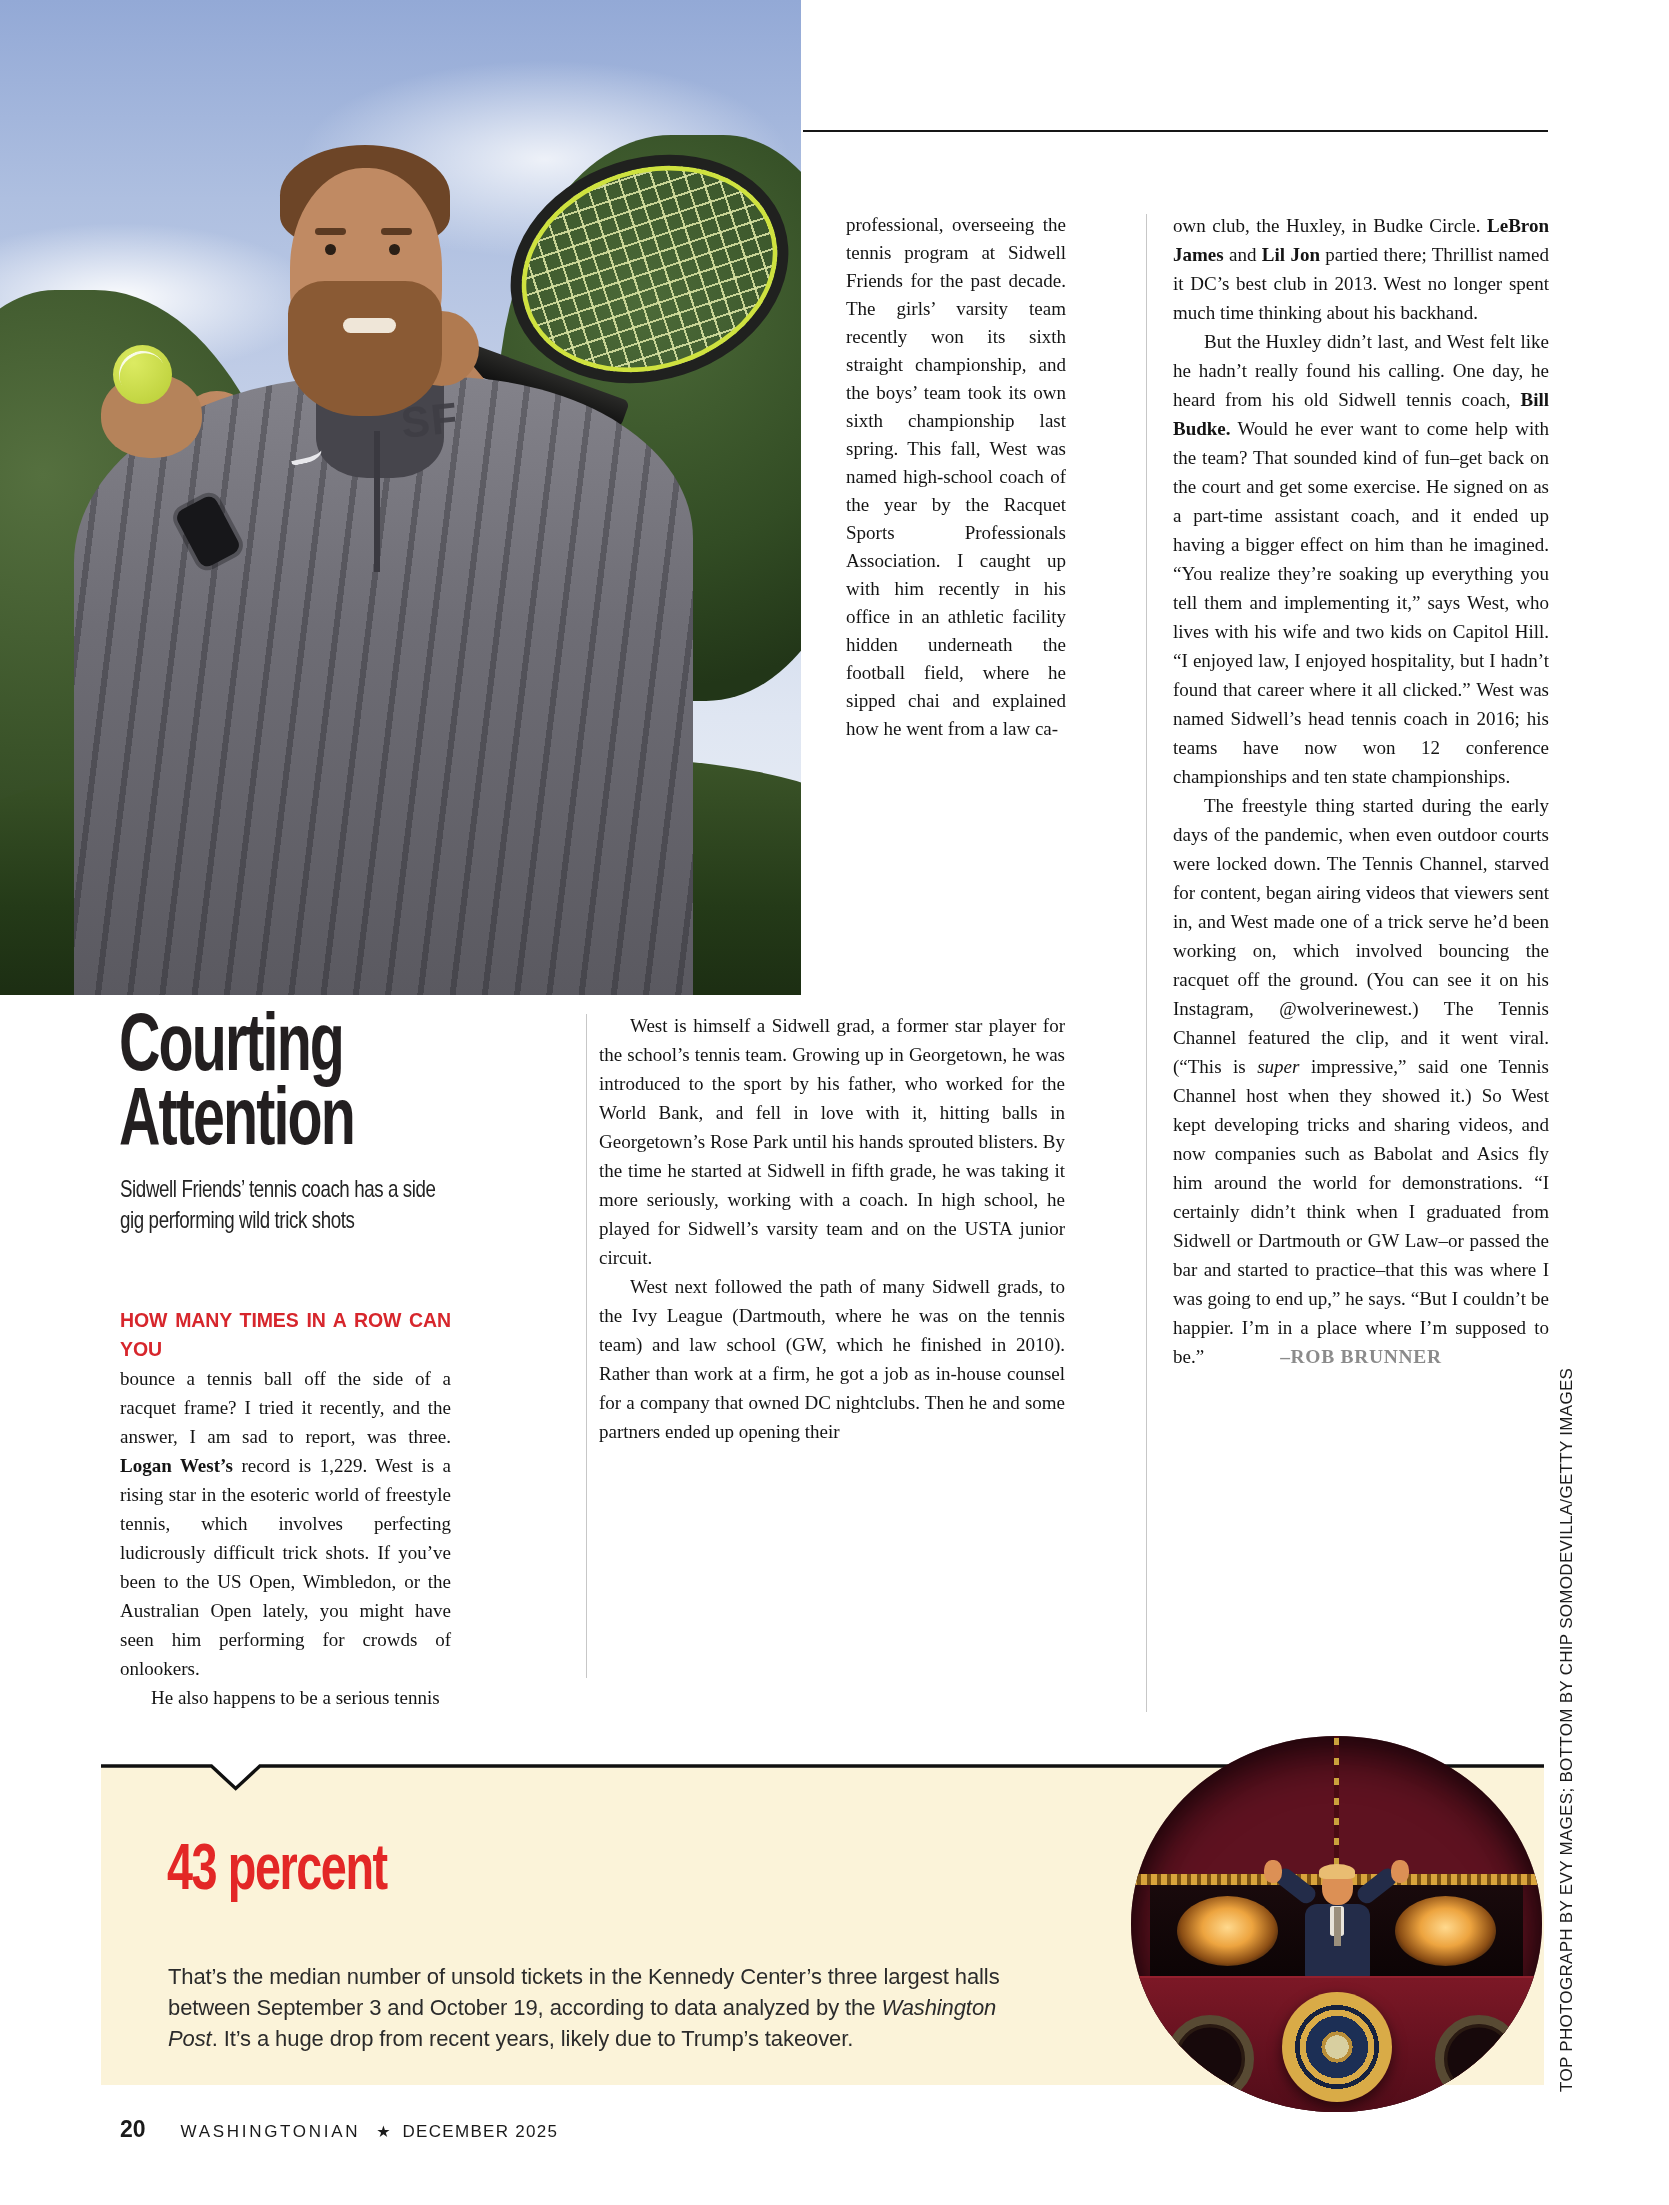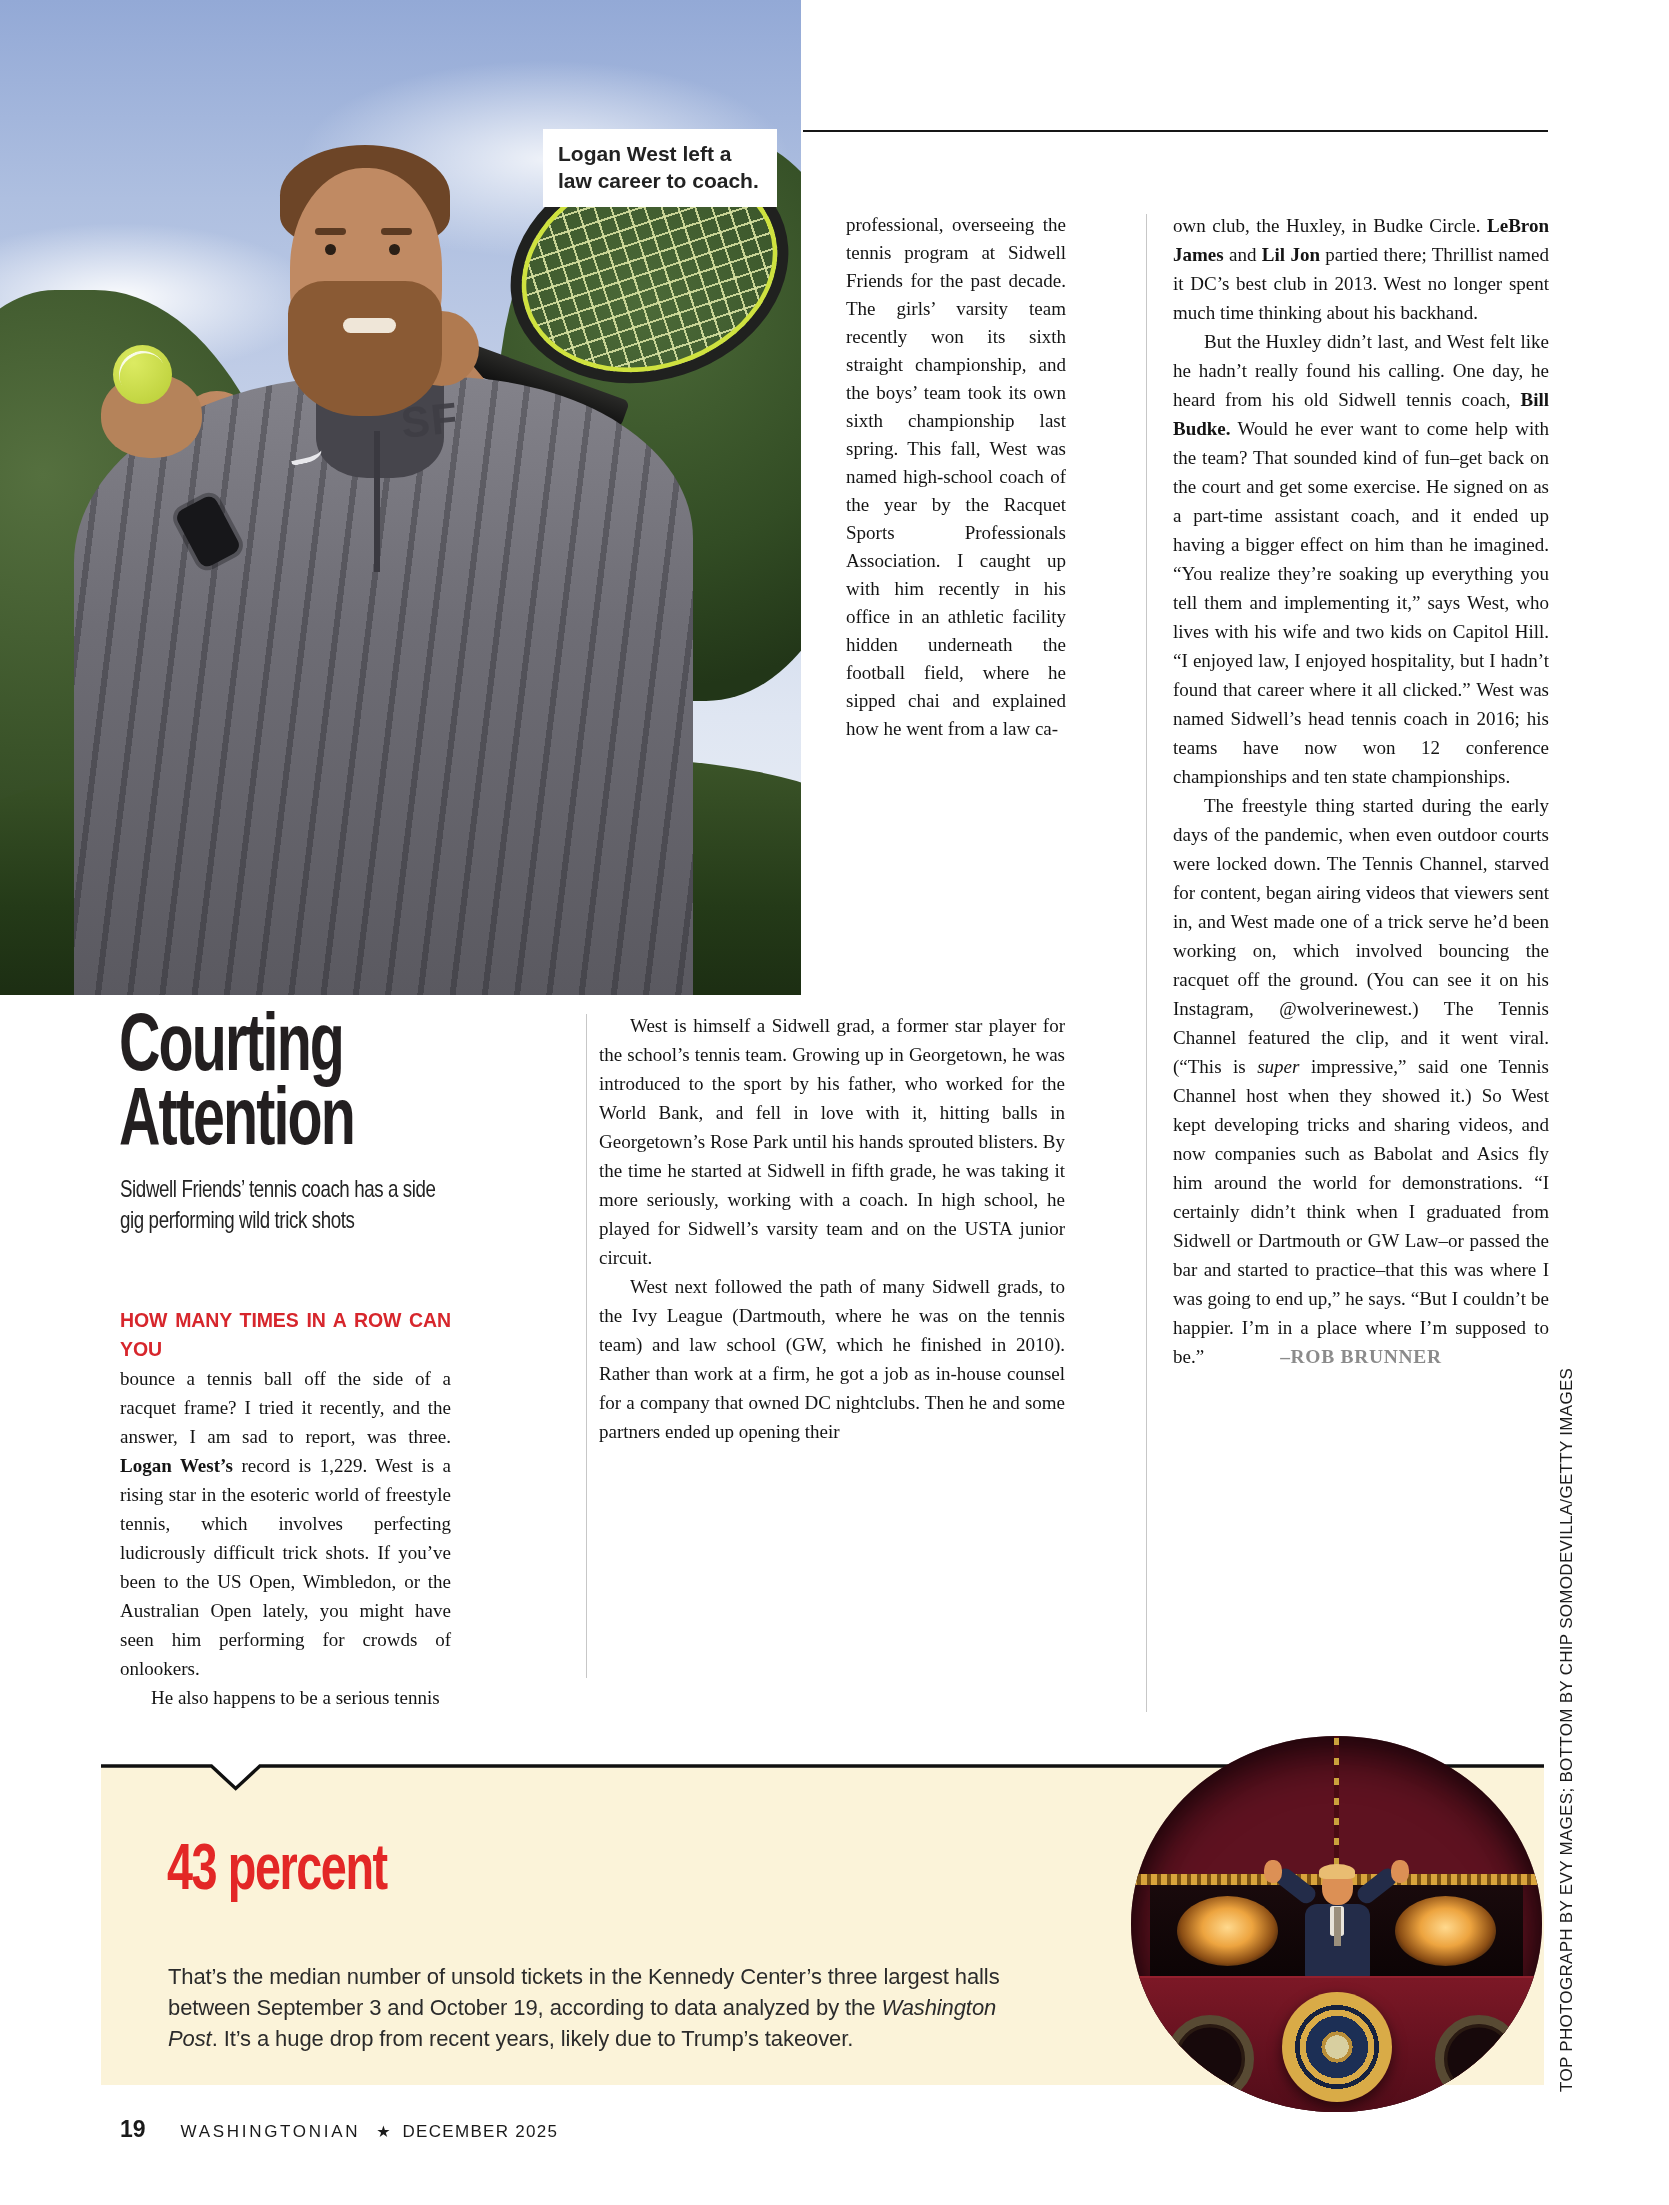--- a/index.html
+++ b/index.html
@@ -180,21 +180,20 @@
     <div class="hand-ball"></div>
     <div class="ball"></div>
     <div class="hair"></div>
     <div class="head"></div>
     <div class="brow l"></div>
     <div class="brow r"></div>
     <div class="eye l"></div>
     <div class="eye r"></div>
     <div class="beard"></div>
     <div class="mouth"></div>
-    <div class="caption">Logan West left a law career to coach.</div>
   </div>
 
   <div class="rule-top"></div>
   <div class="vrule one"></div>
   <div class="vrule two"></div>
 
   <div class="headline">
     <div>Courting</div>
     <div>Attention</div>
   </div>
@@ -249,20 +248,20 @@
     <div class="t-hair"></div>
     <div class="t-balc"></div>
     <div class="t-wreath l"></div>
     <div class="t-wreath r"></div>
     <div class="t-seal"></div>
   </div>
 
   <div class="credit">TOP PHOTOGRAPH BY EVY MAGES; BOTTOM BY CHIP SOMODEVILLA/GETTY IMAGES</div>
 
   <div class="footer">
-    <span class="f-num">19</span>
+    <span class="f-num">20</span>
     <span class="f-mag">WASHINGTONIAN</span>
     <span class="f-star">★</span>
     <span class="f-date">DECEMBER 2025</span>
   </div>
 
 </div>
 
 
 </body></html>

